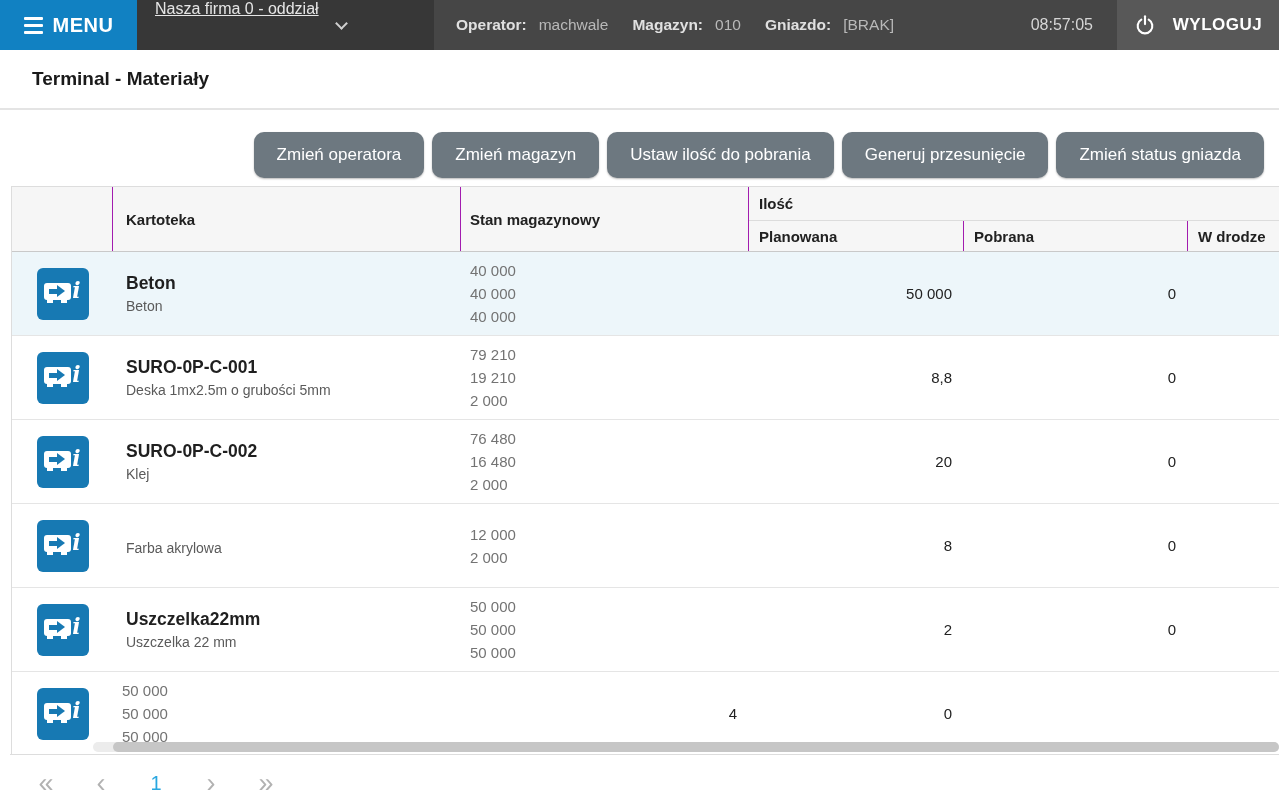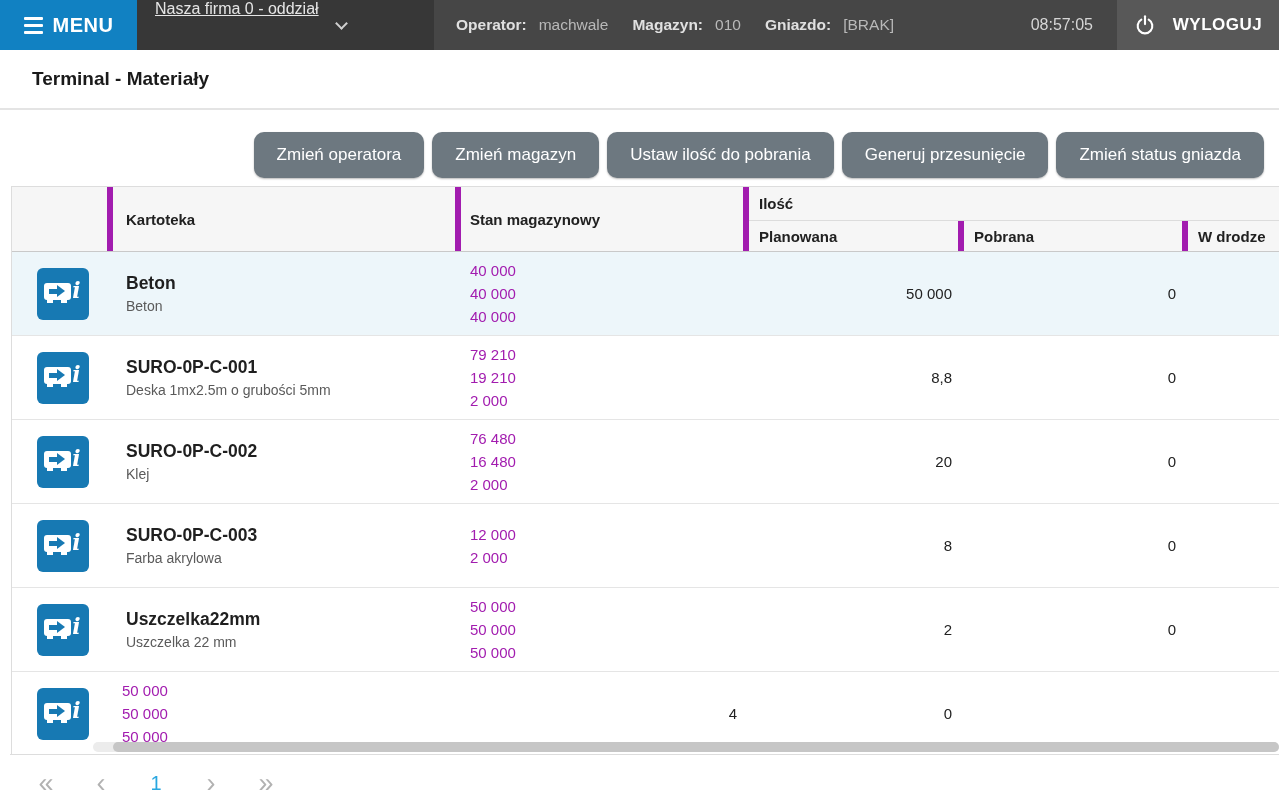--- a/index.html
+++ b/index.html
@@ -41,39 +41,39 @@
   .tool-btn { height:46px; background:var(--button_gray,#6d7880); color:#fff; border:none;
               font-family:"Liberation Sans",sans-serif; font-size:17px; padding:0 23px;
               border-radius:10px; box-shadow:0 1px 2px rgba(0,0,0,.28); cursor:pointer; }
 
   
   .grid { position:absolute; left:11px; top:186px; width:1268px;
           border-left:1px solid #ddd; border-top:1px solid #ddd; background:#fff; }
   .thead { display:grid; grid-template-columns:101px 348px 288px 215px 224px 1fr;
            grid-template-rows:34px 30px; background:#f6f6f6; border-bottom:1px solid #c9c9c9;
            font-size:15px; font-weight:bold; color:#212121; }
-  .th { border-right:6px solid #a21caf; display:flex; align-items:center; }
+  .th { border-right:1px solid #a21caf; display:flex; align-items:center; }
   .th-icon { grid-column:1; grid-row:1/3; }
   .th-kart { grid-column:2; grid-row:1/3; padding-left:13px; }
   .th-stan { grid-column:3; grid-row:1/3; padding-left:9px; }
   .th-ilosc { grid-column:4/7; grid-row:1; padding-left:10px; border-right:none;
               border-bottom:1px solid #dcdcdc; }
   .th-sub { grid-row:2; padding-left:10px; }
   .th-sub.last { border-right:none; }
 
   .trow { display:grid; grid-template-columns:101px 348px 288px 215px 224px 1fr;
           height:84px; border-bottom:1px solid #e5e5e5; background:#fff; cursor:pointer; }
   .trow.selected { background:var(--selected_row_bg,#edf6fa); }
   .cell { display:flex; }
   .icon-cell { align-items:center; justify-content:center; }
   .name-cell { flex-direction:column; justify-content:center; padding-left:13px; }
   .mat-name { font-size:17.5px; font-weight:bold; color:#1f1f1f; }
   .mat-desc { font-size:14px; color:#5a5a5a; margin-top:4px; }
   .stock-cell { flex-direction:column; justify-content:center; padding-left:9px;
-                font-size:15px; color:#a21caf; line-height:23px; }
+                font-size:15px; color:#737373; line-height:23px; }
   .num-cell { align-items:center; justify-content:flex-end; padding-right:12px;
               font-size:15px; color:#222; }
 
   
   .mat-icon { position:relative; width:52px; height:52px; border-radius:6px;
               background:var(--icon_blue,#1779b3); }
   .mi-rect { position:absolute; left:7px; top:15px; width:27px; height:17px;
              background:#fff; border-radius:3px; }
   .mi-bar { position:absolute; left:5px; top:6px; width:8px; height:5px;
             background:var(--icon_blue,#1779b3); }
@@ -250,21 +250,20 @@
         <span class="mi-rect">
           <span class="mi-bar"></span>
               <span class="mi-tri"></span>
         </span>
         <span class="mi-foot f1"></span>
             <span class="mi-foot f2"></span>
         <span class="mi-i">i</span>
       </div>
     </div>
     <div class="cell name-cell">
-      <div class="mat-name">SURO-0P-C-003</div>
       <div class="mat-desc">Farba akrylowa</div>
     </div>
     <div class="cell stock-cell">
       <div>12 000</div>
       <div>2 000</div>
     </div>
     <div class="cell num-cell">8</div>
     <div class="cell num-cell">0</div>
     <div class="cell"></div>
   </div>

